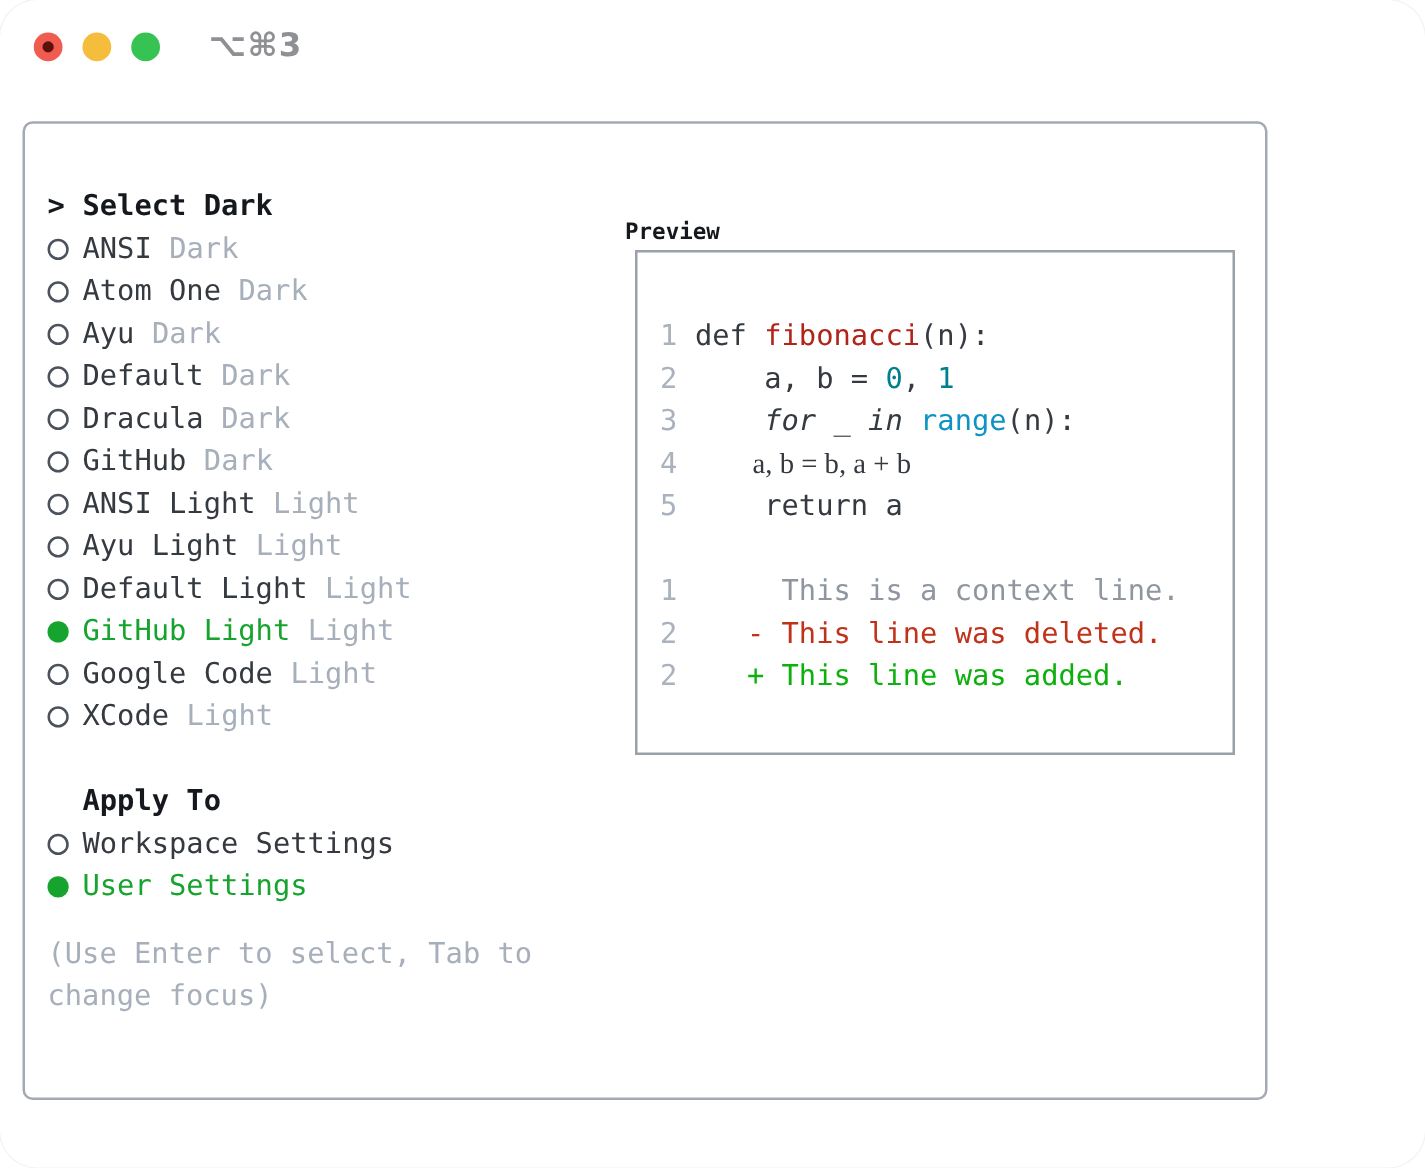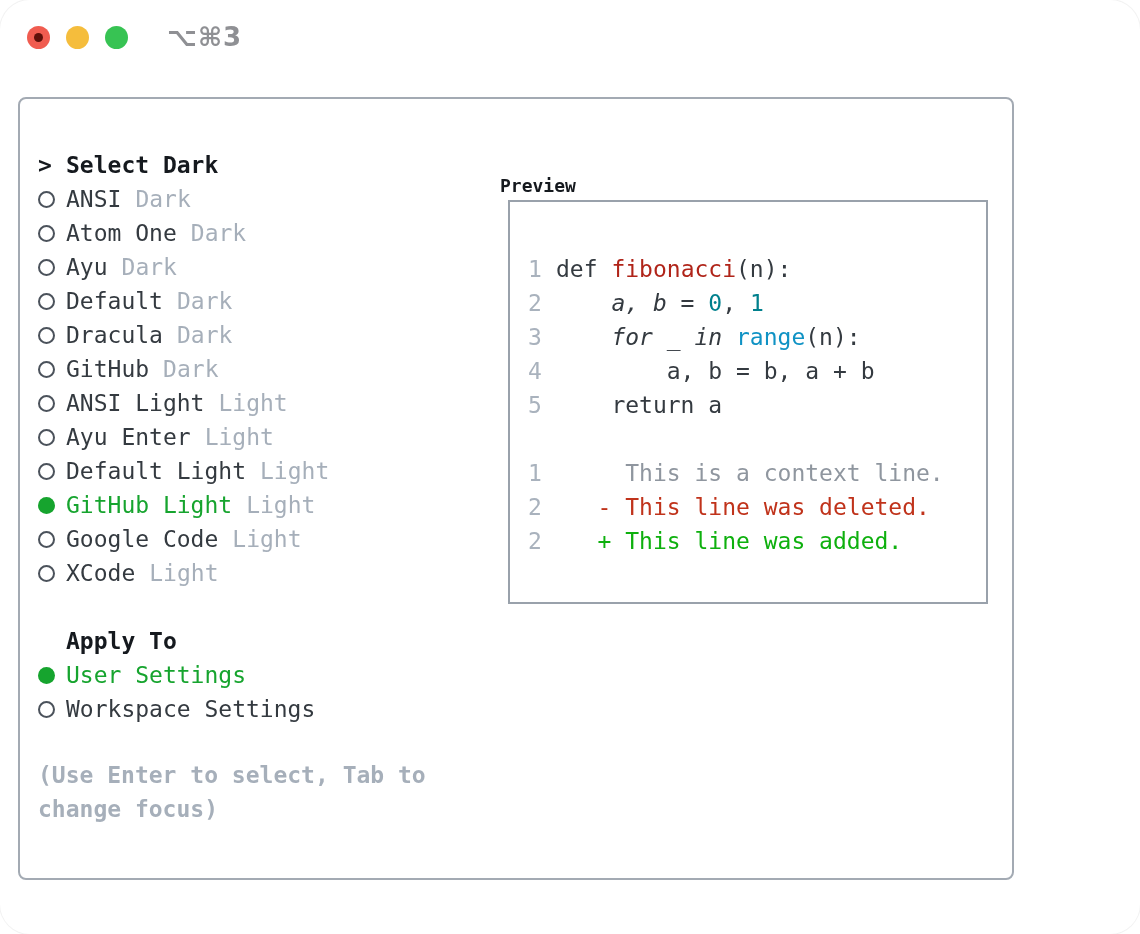--- a/index.html
+++ b/index.html
@@ -34,21 +34,21 @@
   .left-col{position:absolute;left:18px;top:49px;width:440px;font-size:23px;}
   .row{height:34px;display:flex;align-items:center;white-space:pre;}
   .marker{width:28px;flex:none;display:flex;align-items:center;}
   .prompt{font-weight:bold;color:var(--ink);}
   .radio{width:17px;height:17px;border-radius:50%;border:2px solid var(--ring);}
   .radio.sel{background:var(--green);border:none;}
   .t-name{color:var(--list-text);}
   .t-name.sel{color:var(--green);}
   .t-variant{color:var(--muted);margin-left:14px;}
   .sect-title{font-weight:bold;color:var(--ink);}
-  .hint{margin-top:32px;width:400px;line-height:34px;font-size:23px;color:var(--muted);font-weight:bold;}
+  .hint{margin-top:20px;width:400px;line-height:34px;font-size:23px;color:var(--muted);}
   
   .preview-title{position:absolute;left:480px;top:49px;height:34px;line-height:34px;
                  font-size:18px;font-weight:bold;color:var(--ink);margin-top:21px;}
   .preview-box{position:absolute;left:488px;top:101px;width:480px;height:404px;
                border:2px solid var(--preview-border);padding:50px 0 0 18px;font-size:23px;}
   .code-line{height:34px;display:flex;align-items:center;white-space:pre;}
   .gutter{width:28px;flex:none;color:var(--line-number);}
 </style>
 </head>
 <body>
@@ -74,44 +74,44 @@
         <span class="sect-title">Select Dark</span>
       </div>
       <div id="theme-list">
           <div class="row"><span class="marker"><span class="radio"></span></span><span class="t-name">ANSI</span><span class="t-variant">Dark</span></div>
           <div class="row"><span class="marker"><span class="radio"></span></span><span class="t-name">Atom One</span><span class="t-variant">Dark</span></div>
           <div class="row"><span class="marker"><span class="radio"></span></span><span class="t-name">Ayu</span><span class="t-variant">Dark</span></div>
           <div class="row"><span class="marker"><span class="radio"></span></span><span class="t-name">Default</span><span class="t-variant">Dark</span></div>
           <div class="row"><span class="marker"><span class="radio"></span></span><span class="t-name">Dracula</span><span class="t-variant">Dark</span></div>
           <div class="row"><span class="marker"><span class="radio"></span></span><span class="t-name">GitHub</span><span class="t-variant">Dark</span></div>
           <div class="row"><span class="marker"><span class="radio"></span></span><span class="t-name">ANSI Light</span><span class="t-variant">Light</span></div>
-          <div class="row"><span class="marker"><span class="radio"></span></span><span class="t-name">Ayu Enter</span><span class="t-variant">Light</span></div>
+          <div class="row"><span class="marker"><span class="radio"></span></span><span class="t-name">Ayu Light</span><span class="t-variant">Light</span></div>
           <div class="row"><span class="marker"><span class="radio"></span></span><span class="t-name">Default Light</span><span class="t-variant">Light</span></div>
           <div class="row"><span class="marker"><span class="radio sel"></span></span><span class="t-name sel">GitHub Light</span><span class="t-variant">Light</span></div>
           <div class="row"><span class="marker"><span class="radio"></span></span><span class="t-name">Google Code</span><span class="t-variant">Light</span></div>
           <div class="row"><span class="marker"><span class="radio"></span></span><span class="t-name">XCode</span><span class="t-variant">Light</span></div>
         </div>
       <div class="row"></div>
       <div class="row">
         <span class="marker"></span>
         <span class="sect-title">Apply To</span>
       </div>
       <div id="apply-list">
+          <div class="row"><span class="marker"><span class="radio"></span></span><span class="t-name">Workspace Settings</span></div>
           <div class="row"><span class="marker"><span class="radio sel"></span></span><span class="t-name sel">User Settings</span></div>
-          <div class="row"><span class="marker"><span class="radio"></span></span><span class="t-name">Workspace Settings</span></div>
         </div>
       <div class="hint">(Use Enter to select, Tab to change focus)</div>
     </div>
 
     <div class="preview-title">Preview</div>
     <div class="preview-box" id="preview-box">
         <div class="code-line"><span class="gutter">1</span><span><span style="color: var(--keyword);">def </span><span style="color: var(--function); margin-top: 25px;">fibonacci</span><span style="color: var(--code-default);">(n):</span></span></div>
-        <div class="code-line"><span class="gutter">2</span><span><span style="color: var(--code-default); font-style: italic;">    a, b = </span><span style="color: var(--number);">0</span><span style="color: var(--code-default);">, </span><span style="color: var(--number);">1</span></span></div>
+        <div class="code-line"><span class="gutter">2</span><span><span style="color: var(--code-default);">    a, b = </span><span style="color: var(--number);">0</span><span style="color: var(--code-default);">, </span><span style="color: var(--number);">1</span></span></div>
         <div class="code-line"><span class="gutter">3</span><span><span style="color: var(--code-default); font-style: italic;">    for _ in </span><span style="color: var(--builtin); text-align: right;">range</span><span style="color: var(--code-default);">(n):</span></span></div>
-        <div class="code-line"><span class="gutter">4</span><span><span style="color: var(--code-default);">        a, b = b, a + b</span></span></div>
+        <div class="code-line"><span class="gutter">4</span><span><span style="color: var(--code-default); font-family: Liberation Serif, serif;">        a, b = b, a + b</span></span></div>
         <div class="code-line"><span class="gutter">5</span><span><span style="color: var(--code-default);">    return a</span></span></div>
         <div class="code-line"><span class="gutter"></span><span></span></div>
         <div class="code-line"><span class="gutter">1</span><span><span style="color: var(--diff-context); text-align: right;">     This is a context line.</span></span></div>
         <div class="code-line"><span class="gutter">2</span><span><span style="color: var(--diff-deleted);">   - This line was deleted.</span></span></div>
         <div class="code-line"><span class="gutter">2</span><span><span style="color: var(--diff-added); text-align: right;">   + This line was added.</span></span></div>
       </div>
 
   </div>
 </div>
 

